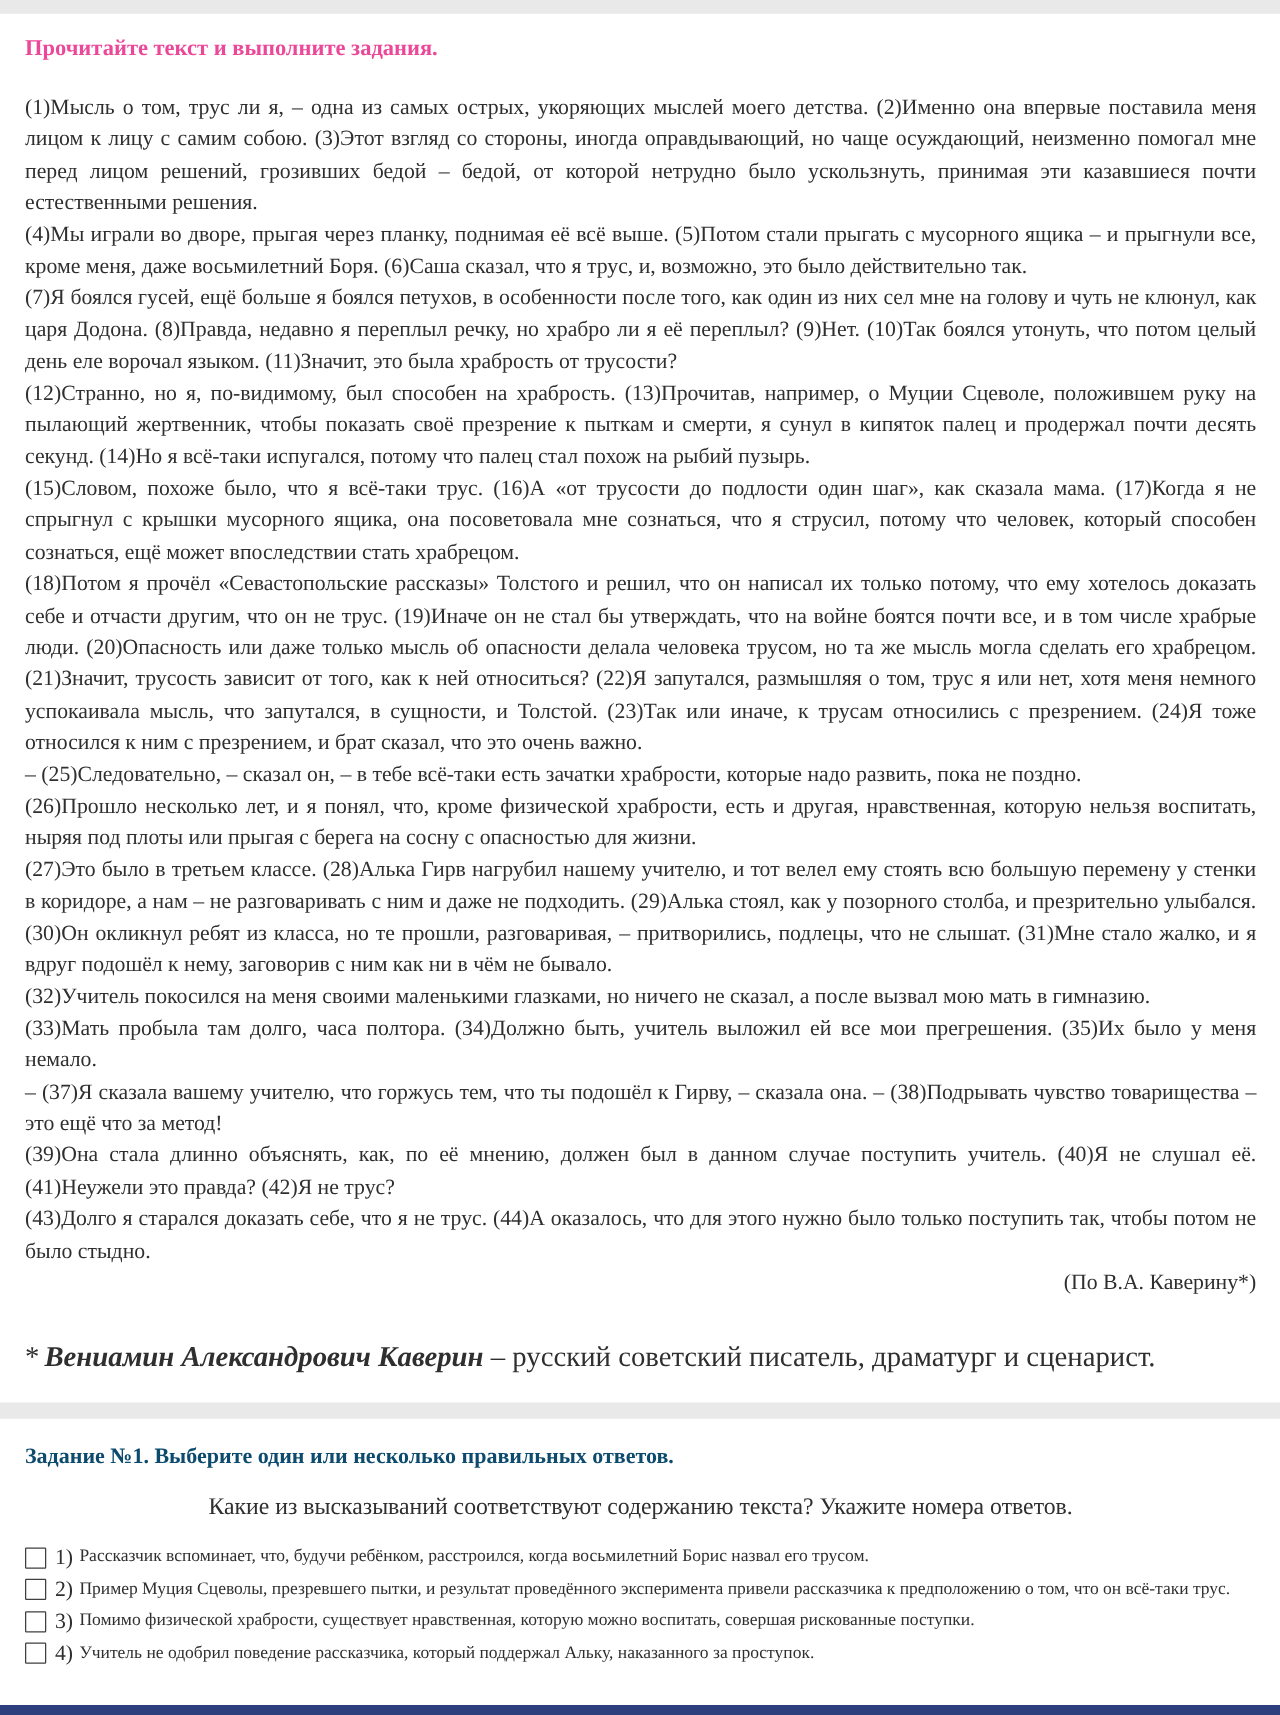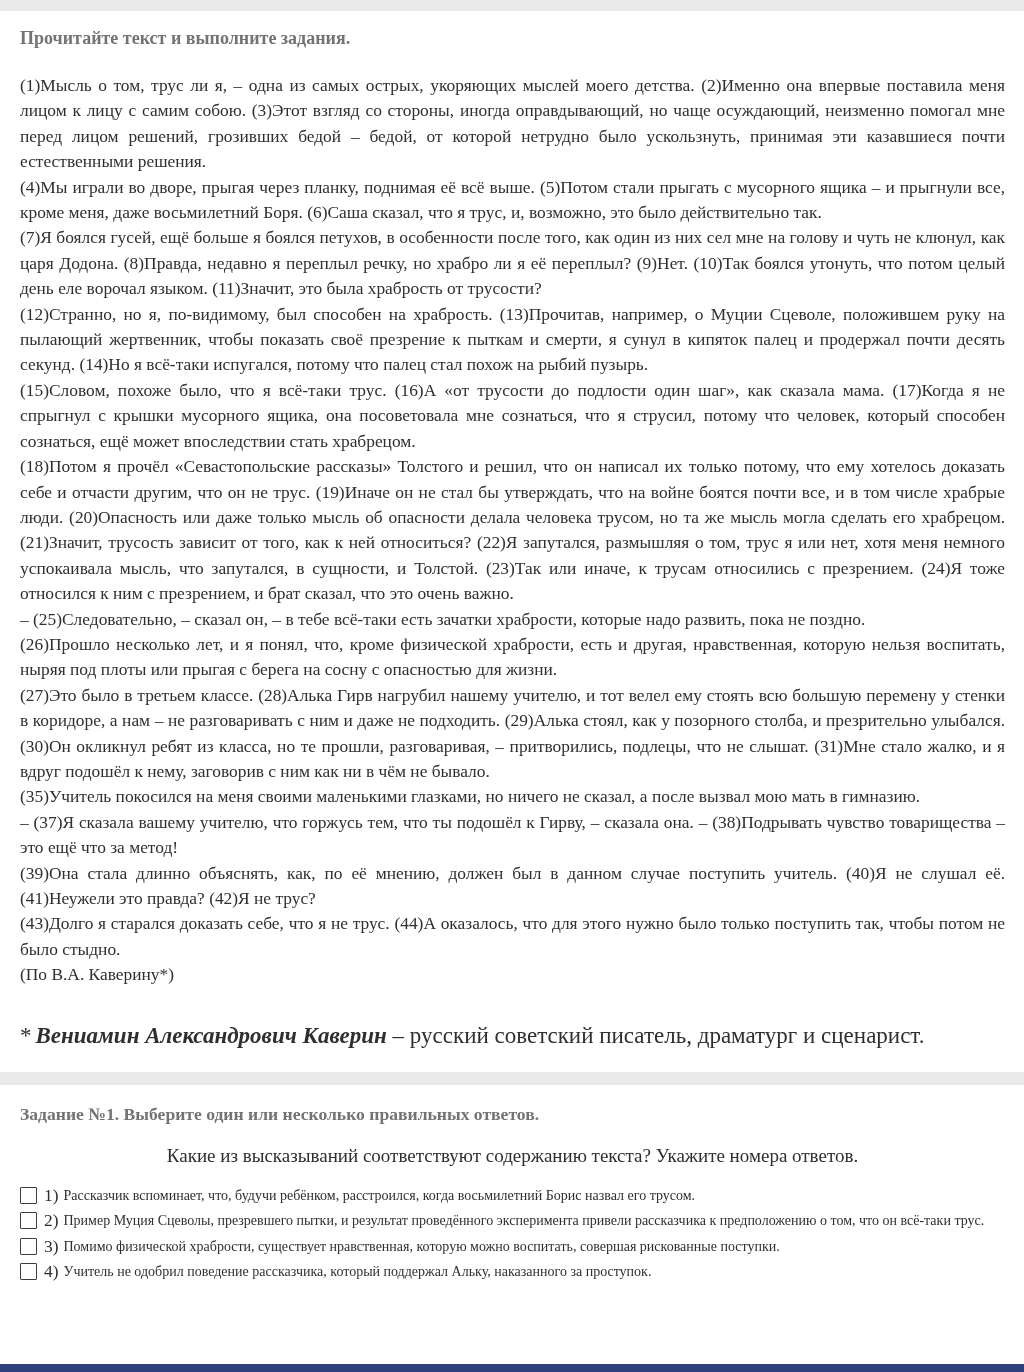--- a/index.html
+++ b/index.html
@@ -10,39 +10,39 @@
     color:#2f2f2f;
     -webkit-font-smoothing:antialiased;
   }
   .topbar{
     width:1024px;height:11px;background:#e9e9e9;
   }
   .content{
     padding:0 19px 0 20px;
   }
   h1.instr{
-    font-size:18px;font-weight:bold;margin:17px 0 0 0;color:#737373;
+    font-size:18px;font-weight:bold;margin:17px 0 0 0;color:#ec4899;
   }
   .passage{
     margin-top:24px;
     font-size:17.4px;line-height:25.4px;text-align:justify;
   }
   .passage p{margin:0;}
-  .attribution{text-align:left;}
+  .attribution{text-align:right;}
   .footnote{
     margin:36px 0 0 0;
     font-size:23px;line-height:24px;
   }
   .footnote .star{margin-right:4px;}
   .footnote .author{font-weight:bold;font-style:italic;}
   .divider{
     width:1024px;height:13px;background:#e9e9e9;margin-top:24px;
   }
   h2.task-heading{
-    font-size:17.6px;font-weight:bold;margin:19px 0 0 0;color:#737373;
+    font-size:17.6px;font-weight:bold;margin:19px 0 0 0;color:#0c4a6e;
   }
   .question{
     margin:19px 0 0 0;font-size:19px;line-height:24px;text-align:center;
   }
   .options{margin-top:16px;}
   .option{
     display:flex;align-items:center;margin-bottom:2px;
   }
   .checkbox{
     width:15px;height:15px;border:1px solid #3f3f3f;border-radius:1px;
@@ -70,21 +70,22 @@
   <div class="passage">
     <p>(1)Мысль о том, трус ли я, – одна из самых острых, укоряющих мыслей моего детства. (2)Именно она впервые поставила меня лицом к лицу с самим собою. (3)Этот взгляд со стороны, иногда оправдывающий, но чаще осуждающий, неизменно помогал мне перед лицом решений, грозивших бедой – бедой, от которой нетрудно было ускользнуть, принимая эти казавшиеся почти естественными решения.</p>
     <p>(4)Мы играли во дворе, прыгая через планку, поднимая её всё выше. (5)Потом стали прыгать с мусорного ящика – и прыгнули все, кроме меня, даже восьмилетний Боря. (6)Саша сказал, что я трус, и, возможно, это было действительно так.</p>
     <p>(7)Я боялся гусей, ещё больше я боялся петухов, в особенности после того, как один из них сел мне на голову и чуть не клюнул, как царя Додона. (8)Правда, недавно я переплыл речку, но храбро ли я её переплыл? (9)Нет. (10)Так боялся утонуть, что потом целый день еле ворочал языком. (11)Значит, это была храбрость от трусости?</p>
     <p>(12)Странно, но я, по-видимому, был способен на храбрость. (13)Прочитав, например, о Муции Сцеволе, положившем руку на пылающий жертвенник, чтобы показать своё презрение к пыткам и смерти, я сунул в кипяток палец и продержал почти десять секунд. (14)Но я всё-таки испугался, потому что палец стал похож на рыбий пузырь.</p>
     <p>(15)Словом, похоже было, что я всё-таки трус. (16)А «от трусости до подлости один шаг», как сказала мама. (17)Когда я не спрыгнул с крышки мусорного ящика, она посоветовала мне сознаться, что я струсил, потому что человек, который способен сознаться, ещё может впоследствии стать храбрецом.</p>
     <p>(18)Потом я прочёл «Севастопольские рассказы» Толстого и решил, что он написал их только потому, что ему хотелось доказать себе и отчасти другим, что он не трус. (19)Иначе он не стал бы утверждать, что на войне боятся почти все, и в том числе храбрые люди. (20)Опасность или даже только мысль об опасности делала человека трусом, но та же мысль могла сделать его храбрецом. (21)Значит, трусость зависит от того, как к ней относиться? (22)Я запутался, размышляя о том, трус я или нет, хотя меня немного успокаивала мысль, что запутался, в сущности, и Толстой. (23)Так или иначе, к трусам относились с презрением. (24)Я тоже относился к ним с презрением, и брат сказал, что это очень важно.</p>
     <p>– (25)Следовательно, – сказал он, – в тебе всё-таки есть зачатки храбрости, которые надо развить, пока не поздно.</p>
     <p>(26)Прошло несколько лет, и я понял, что, кроме физической храбрости, есть и другая, нравственная, которую нельзя воспитать, ныряя под плоты или прыгая с берега на сосну с опасностью для жизни.</p>
     <p>(27)Это было в третьем классе. (28)Алька Гирв нагрубил нашему учителю, и тот велел ему стоять всю большую перемену у стенки в коридоре, а нам – не разговаривать с ним и даже не подходить. (29)Алька стоял, как у позорного столба, и презрительно улыбался. (30)Он окликнул ребят из класса, но те прошли, разговаривая, – притворились, подлецы, что не слышат. (31)Мне стало жалко, и я вдруг подошёл к нему, заговорив с ним как ни в чём не бывало.</p>
-    <p>(35)Учитель покосился на меня своими маленькими глазками, но ничего не сказал, а после вызвал мою мать в гимназию.</p>
+    <p>(32)Учитель покосился на меня своими маленькими глазками, но ничего не сказал, а после вызвал мою мать в гимназию.</p>
+    <p>(33)Мать пробыла там долго, часа полтора. (34)Должно быть, учитель выложил ей все мои прегрешения. (35)Их было у меня немало.</p>
     <p>– (37)Я сказала вашему учителю, что горжусь тем, что ты подошёл к Гирву, – сказала она. – (38)Подрывать чувство товарищества – это ещё что за метод!</p>
     <p>(39)Она стала длинно объяснять, как, по её мнению, должен был в данном случае поступить учитель. (40)Я не слушал её. (41)Неужели это правда? (42)Я не трус?</p>
     <p>(43)Долго я старался доказать себе, что я не трус. (44)А оказалось, что для этого нужно было только поступить так, чтобы потом не было стыдно.</p>
     <p class="attribution">(По В.А. Каверину*)</p>
   </div>
 
   <p class="footnote">
     <span class="star">*</span><span class="author">Вениамин Александрович Каверин</span><span> – русский советский писатель, драматург и сценарист.</span>
   </p>
 </div>

